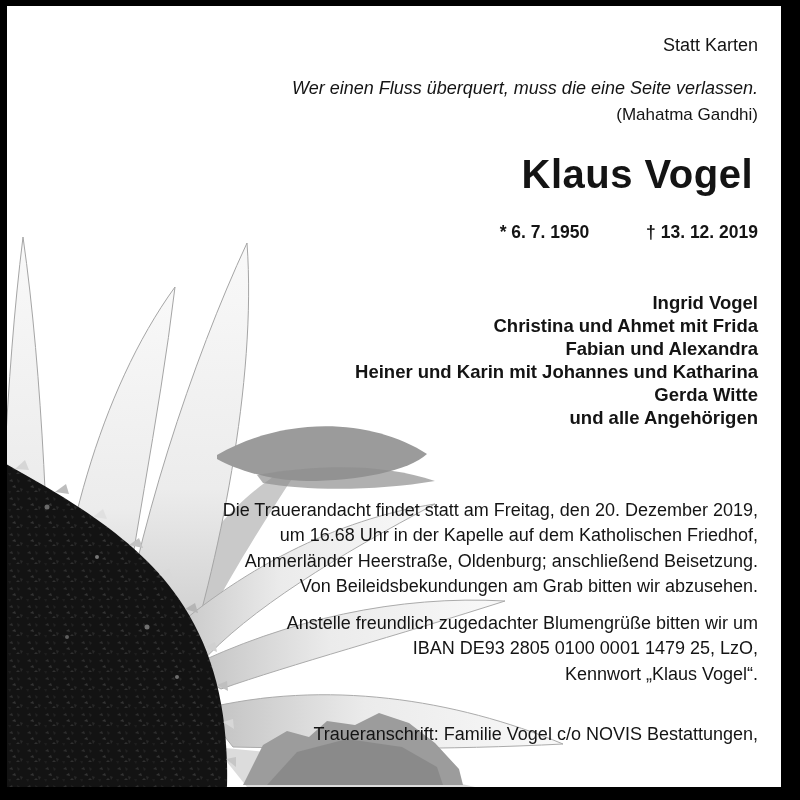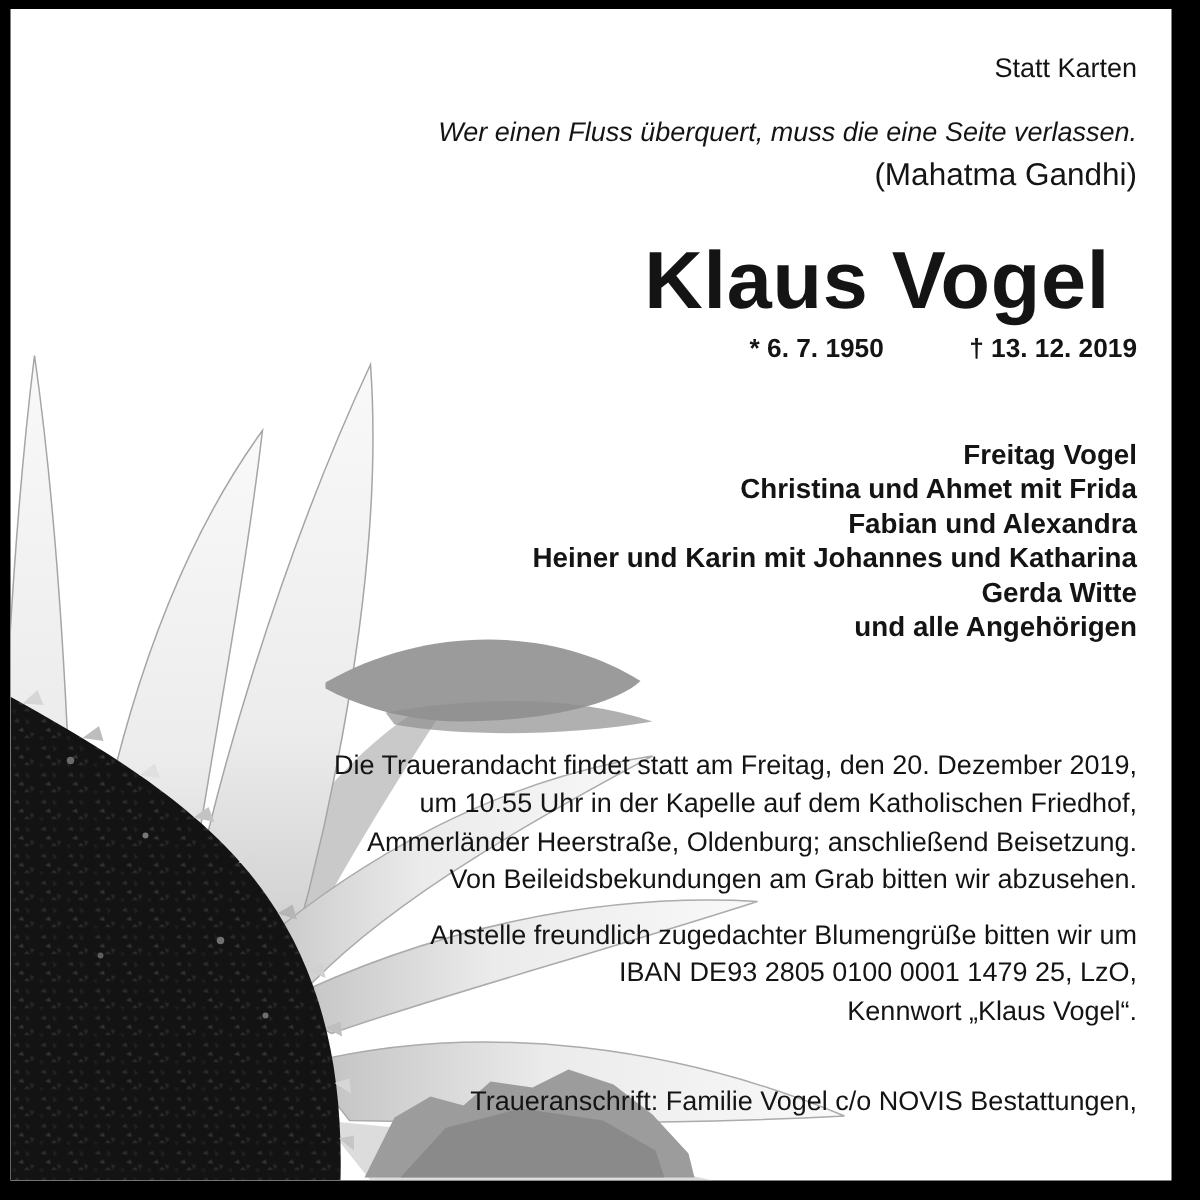--- a/index.html
+++ b/index.html
@@ -30,22 +30,22 @@
   .blk {
     position: absolute;
     right: 23px;
     text-align: right;
     color: #141414;
     z-index: 2;
     white-space: nowrap;
   }
   .statt       { top: 29px;  font-size: 18px; }
   .quote       { top: 72px;  font-size: 18px; font-style: italic; }
-  .attribution { top: 99px;  font-size: 21px; }
-  .name        { top: 133px; font-size: 54px; font-weight: 700; margin: 18px; line-height: 60px; letter-spacing: 0.5px; }
+  .attribution { top: 99px;  font-size: 17px; }
+  .name        { top: 133px; font-size: 40px; font-weight: 700; margin: 5px; line-height: 60px; letter-spacing: 0.5px; }
   .dates       { top: 216px; font-size: 17.5px; font-weight: 700; }
   .dates .death{ margin-left: 52px; }
   .intro       { top: 262px; font-size: 18px; }
   .names       { top: 285px; font-size: 18.5px; font-weight: 700; line-height: 23px; }
   .para        { font-size: 18px; line-height: 25.3px; }
   .service     { top: 492px; }
   .donation    { top: 605px; }
   .address     { top: 716px; }
 </style>
 </head>
@@ -125,31 +125,31 @@
 
     <h1 class="blk name">Klaus Vogel</h1>
 
     <div class="blk dates">
       <span class="birth">* 6. 7. 1950</span>
       <span class="death">† 13. 12. 2019</span>
     </div>
 
 
     <div class="blk names">
-        <div class="mourner">Freitag Vogel</div>
+        <div class="mourner">Ingrid Vogel</div>
         <div class="mourner">Christina und Ahmet mit Frida</div>
         <div class="mourner">Fabian und Alexandra</div>
         <div class="mourner">Heiner und Karin mit Johannes und Katharina</div>
         <div class="mourner">Gerda Witte</div>
         <div class="mourner">und alle Angehörigen</div>
       </div>
 
     <div class="blk para service">
         <div class="pline">Die Trauerandacht findet statt am Freitag, den 20. Dezember 2019,</div>
-        <div class="pline">um 10.55 Uhr in der Kapelle auf dem Katholischen Friedhof,</div>
+        <div class="pline">um 16.68 Uhr in der Kapelle auf dem Katholischen Friedhof,</div>
         <div class="pline">Ammerländer Heerstraße, Oldenburg; anschließend Beisetzung.</div>
         <div class="pline">Von Beileidsbekundungen am Grab bitten wir abzusehen.</div>
       </div>
 
     <div class="blk para donation">
         <div class="pline">Anstelle freundlich zugedachter Blumengrüße bitten wir um</div>
         <div class="pline">IBAN DE93 2805 0100 0001 1479 25, LzO,</div>
         <div class="pline">Kennwort „Klaus Vogel“.</div>
       </div>
 

